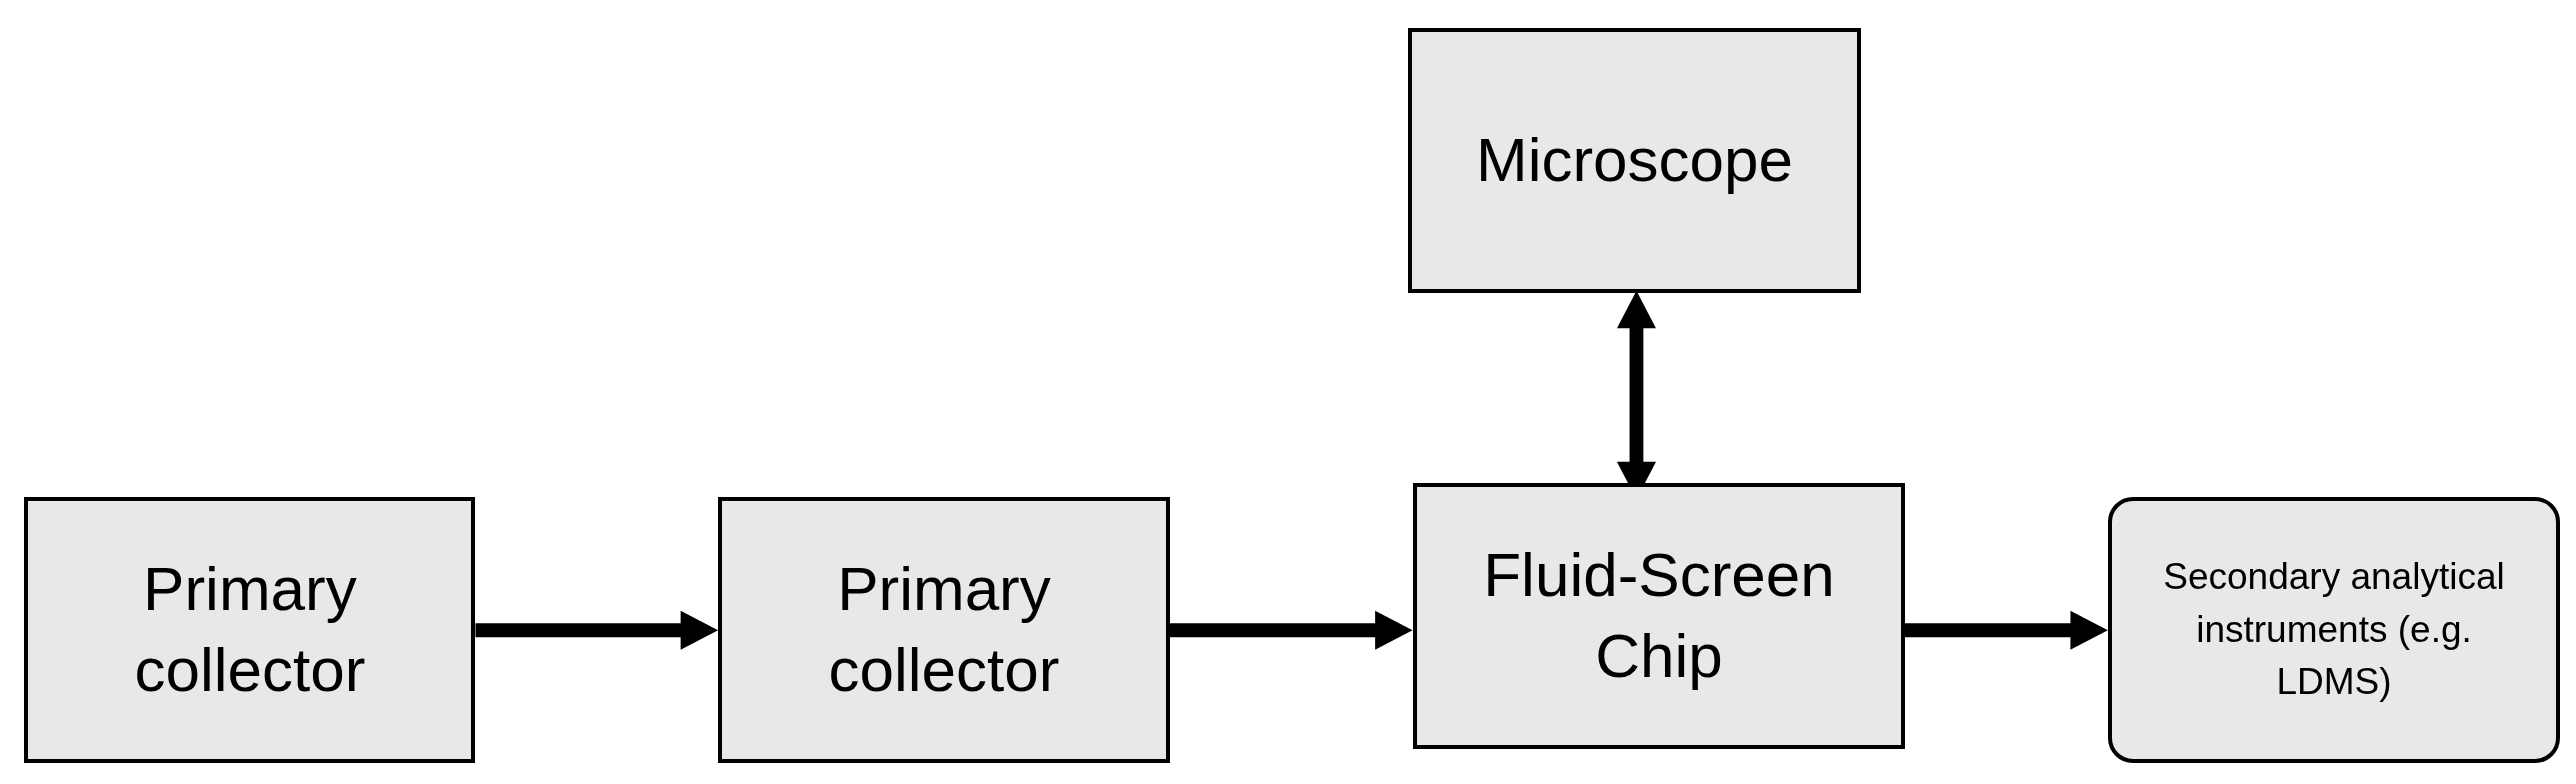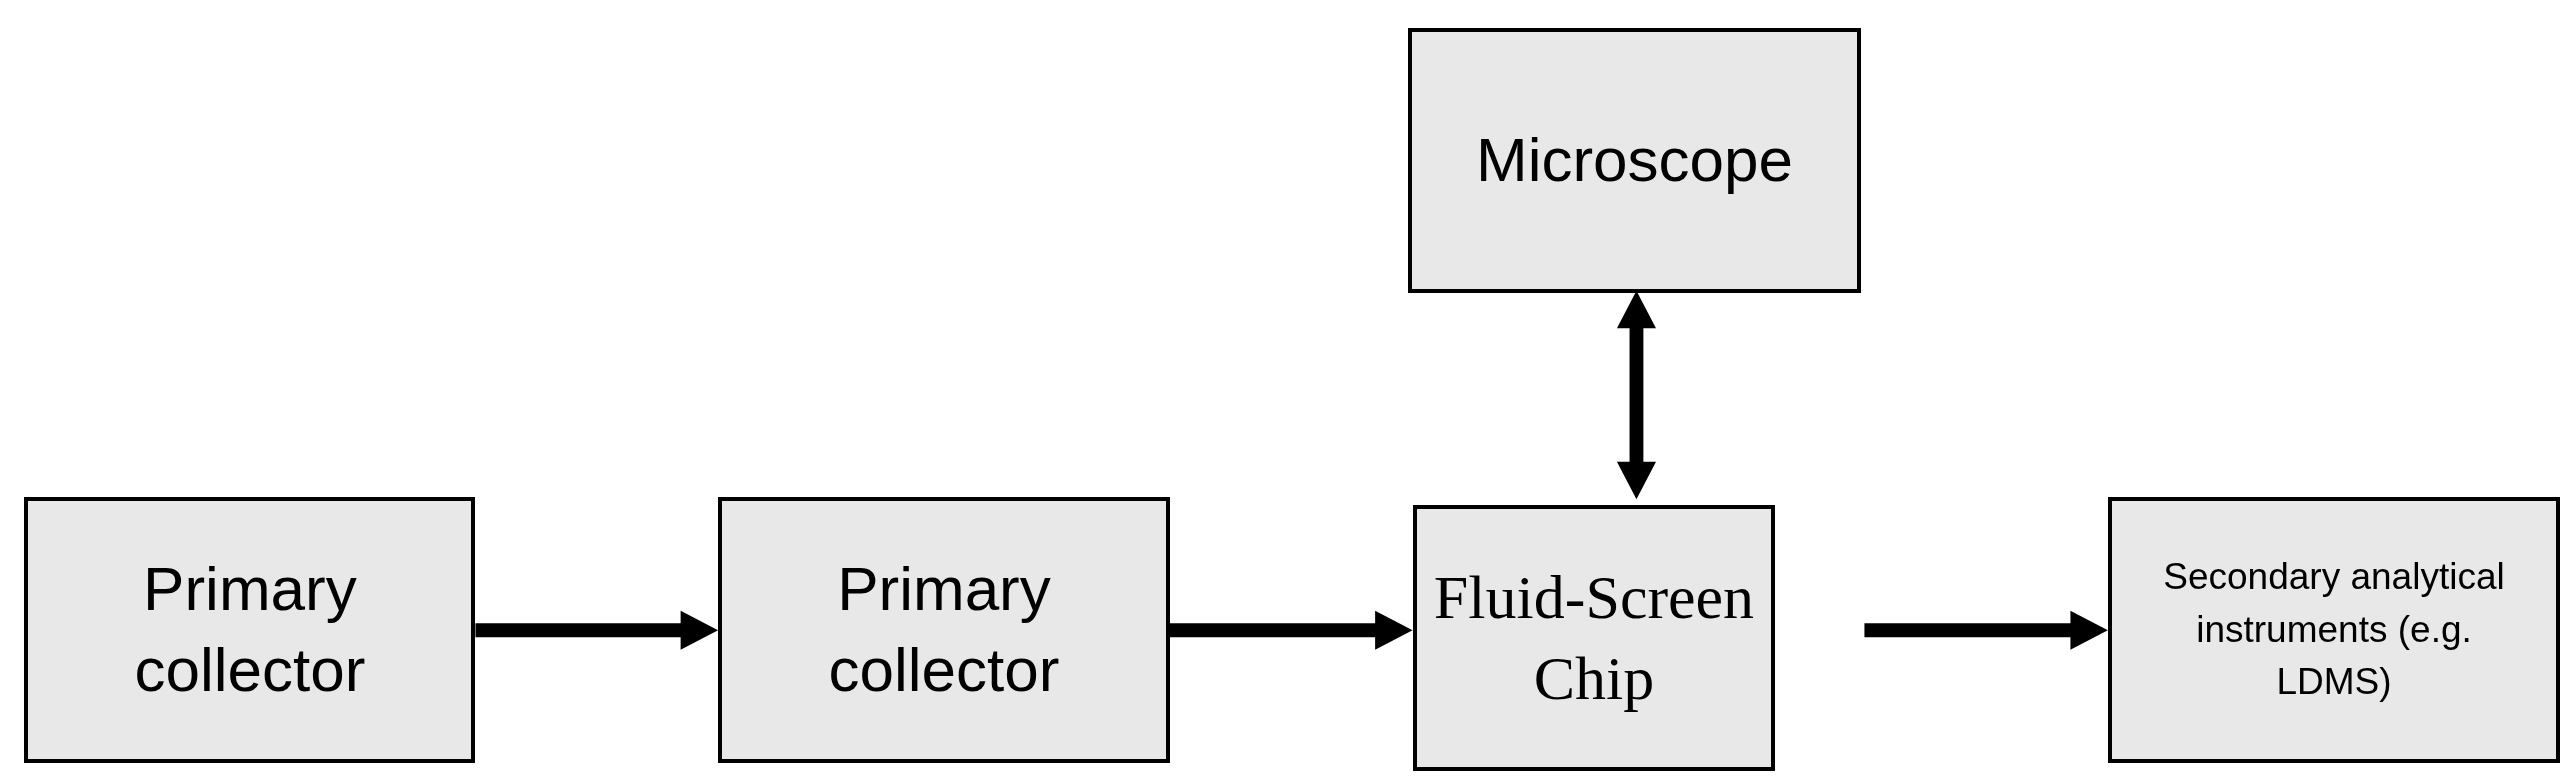--- a/index.html
+++ b/index.html
@@ -49,22 +49,22 @@
     white-space: pre-line;
     display: block;
     width: 100%;
   }
   .node-large { font-size: 62px; line-height: 1.3; }
   .node-small { font-size: 37px; line-height: 1.42; }
 
   #node-microscope        { left: 1408px; top:  28px; width: 453px; height: 265px; }
   #node-sample-collector  { left:   24.4px; top: 497px; width: 451px; height: 266px; }
   #node-primary-reservoir { left:  718px; top: 497px; width: 452px; height: 266px; }
-  #node-fluid-screen-chip { left: 1413px; top: 505px; width: 362px; height: 266px; font-family: Liberation Serif, serif; }
-  #node-secondary         { left: 2108px; top: 497px; width: 452px; height: 266px; padding: 0 11.4px; }
+  #node-fluid-screen-chip { left: 1413px; top: 483px; width: 492px; height: 266px; }
+  #node-secondary         { left: 2108px; top: 497px; width: 452px; height: 266px; padding: 0 11.4px; border-radius: 25px; }
 </style>
 </head>
 <body>
 
 <div class="canvas">
 
   <svg class="connectors" viewBox="0 0 3164 964" xmlns="http://www.w3.org/2000/svg">
 
     <g>
       <line x1="584" y1="774" x2="841" y2="774"></line>

